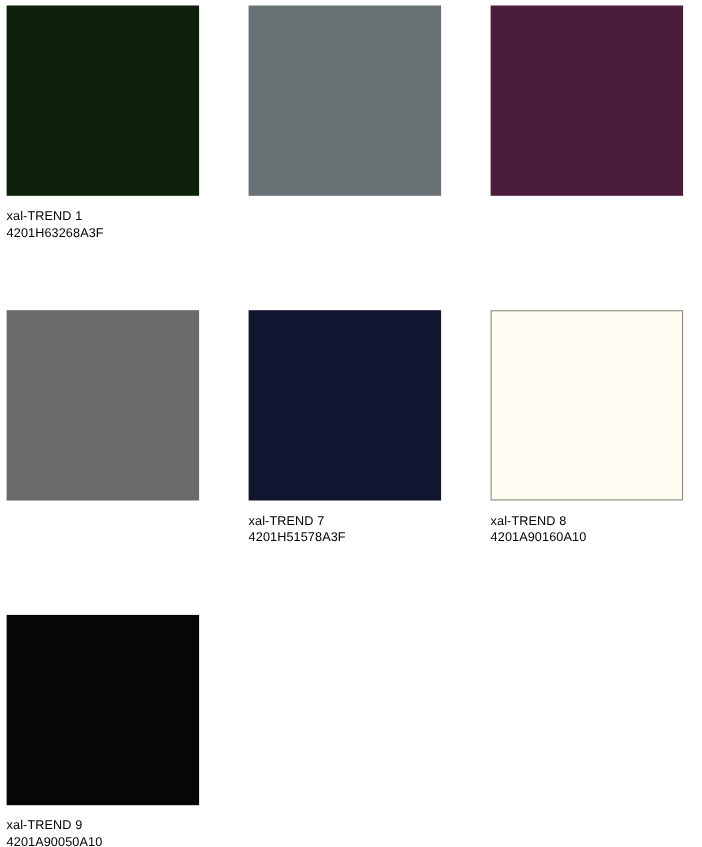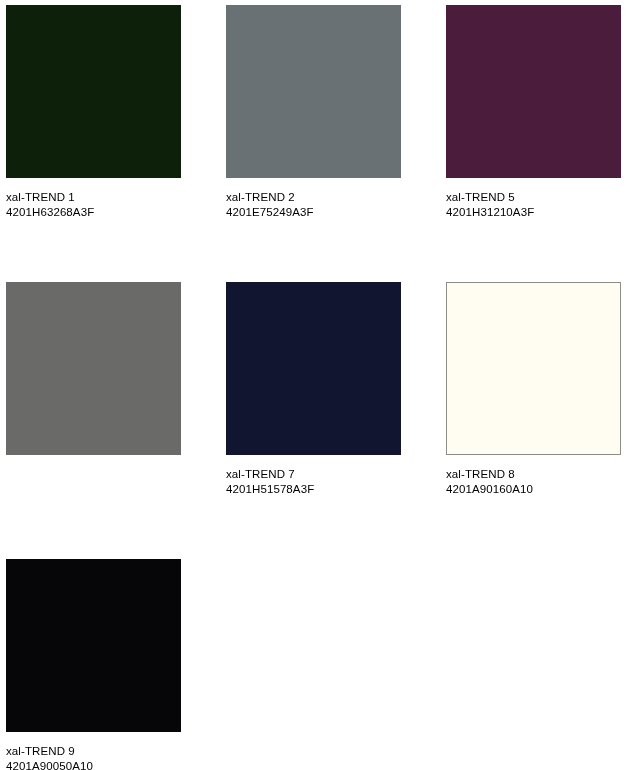--- a/index.html
+++ b/index.html
@@ -70,34 +70,26 @@
     <div class="swatch-cell">
       <div class="swatch-chip" style="background-color: rgb(13, 32, 9);"></div>
       <div class="swatch-caption">
         <div class="swatch-name">xal-TREND 1</div>
         <div class="swatch-code">4201H63268A3F</div>
       </div>
     </div>
 
     <div class="swatch-cell">
       <div class="swatch-chip" style="background-color: rgb(106, 113, 116);"></div>
-      <div class="swatch-caption">
-        <div class="swatch-name">xal-TREND 2</div>
-        <div class="swatch-code">4201E75249A3F</div>
-      </div>
     </div>
 
 
 
     <div class="swatch-cell">
       <div class="swatch-chip" style="background-color: rgb(75, 28, 59);"></div>
-      <div class="swatch-caption">
-        <div class="swatch-name">xal-TREND 5</div>
-        <div class="swatch-code">4201H31210A3F</div>
-      </div>
     </div>
 
     <div class="swatch-cell">
       <div class="swatch-chip" style="background-color: rgb(106, 106, 105);"></div>
     </div>
 
     <div class="swatch-cell">
       <div class="swatch-chip" style="background-color: rgb(18, 21, 48);"></div>
       <div class="swatch-caption">
         <div class="swatch-name">xal-TREND 7</div>

